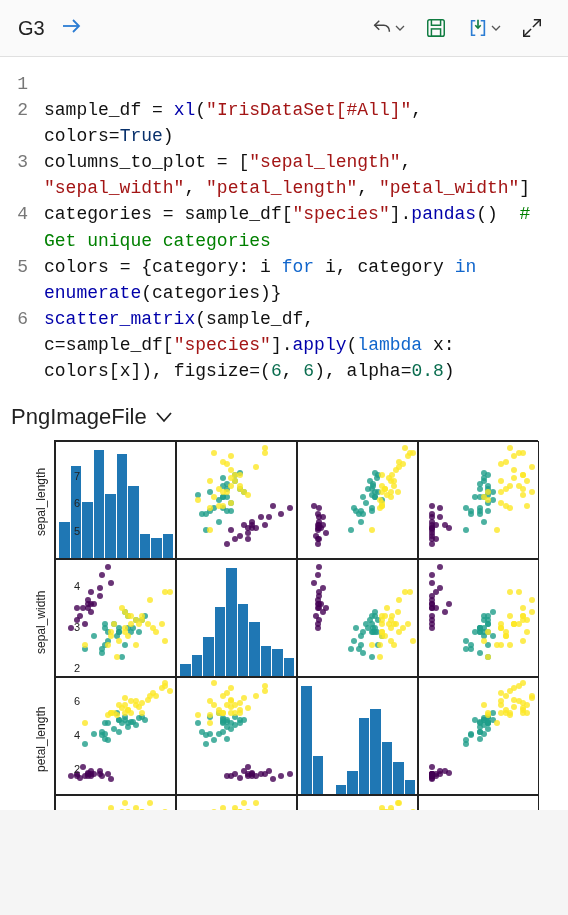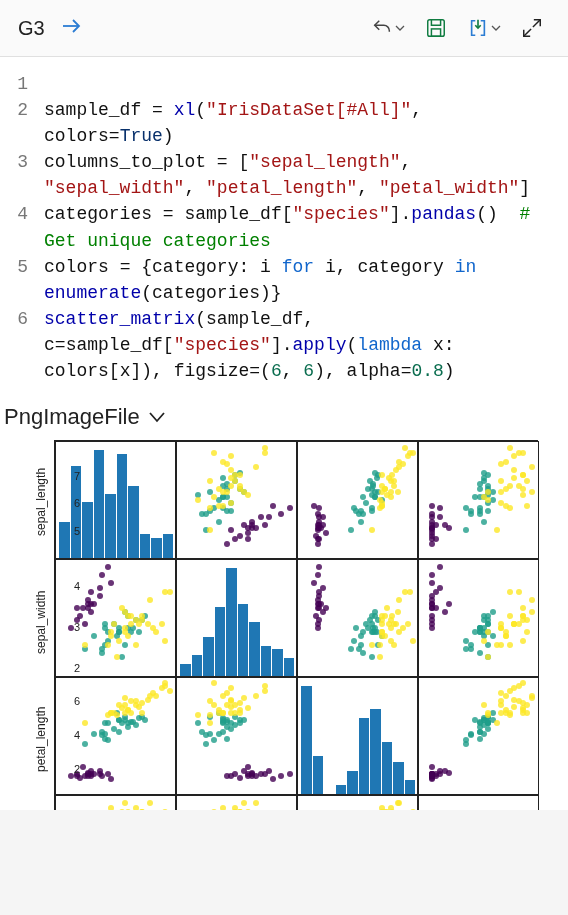--- a/index.html
+++ b/index.html
@@ -75,21 +75,21 @@
   .tok-str { color: #a31515; }     
   .tok-bool { color: #08306b; }    
   .tok-num { color: #0a6d4f; }
   .tok-cmt { color: #008000; }
   .tok-fn { color: #0000aa; }      
   .tok-attr { color: #0000aa; }
   .tok-kw2 { color: #1166cc; }     
   .tok-paren { color: #111; }
 
   .output-header {
-    padding: 4px 18px 10px 4px;
+    padding: 4px 18px 10px 11px;
     font-size: 22px;
     color: #222;
     display: flex;
     align-items: center;
     gap: 8px;
   }
 
   .plot-wrap {
     padding: 0 14px 10px 28px;
     position: relative;

